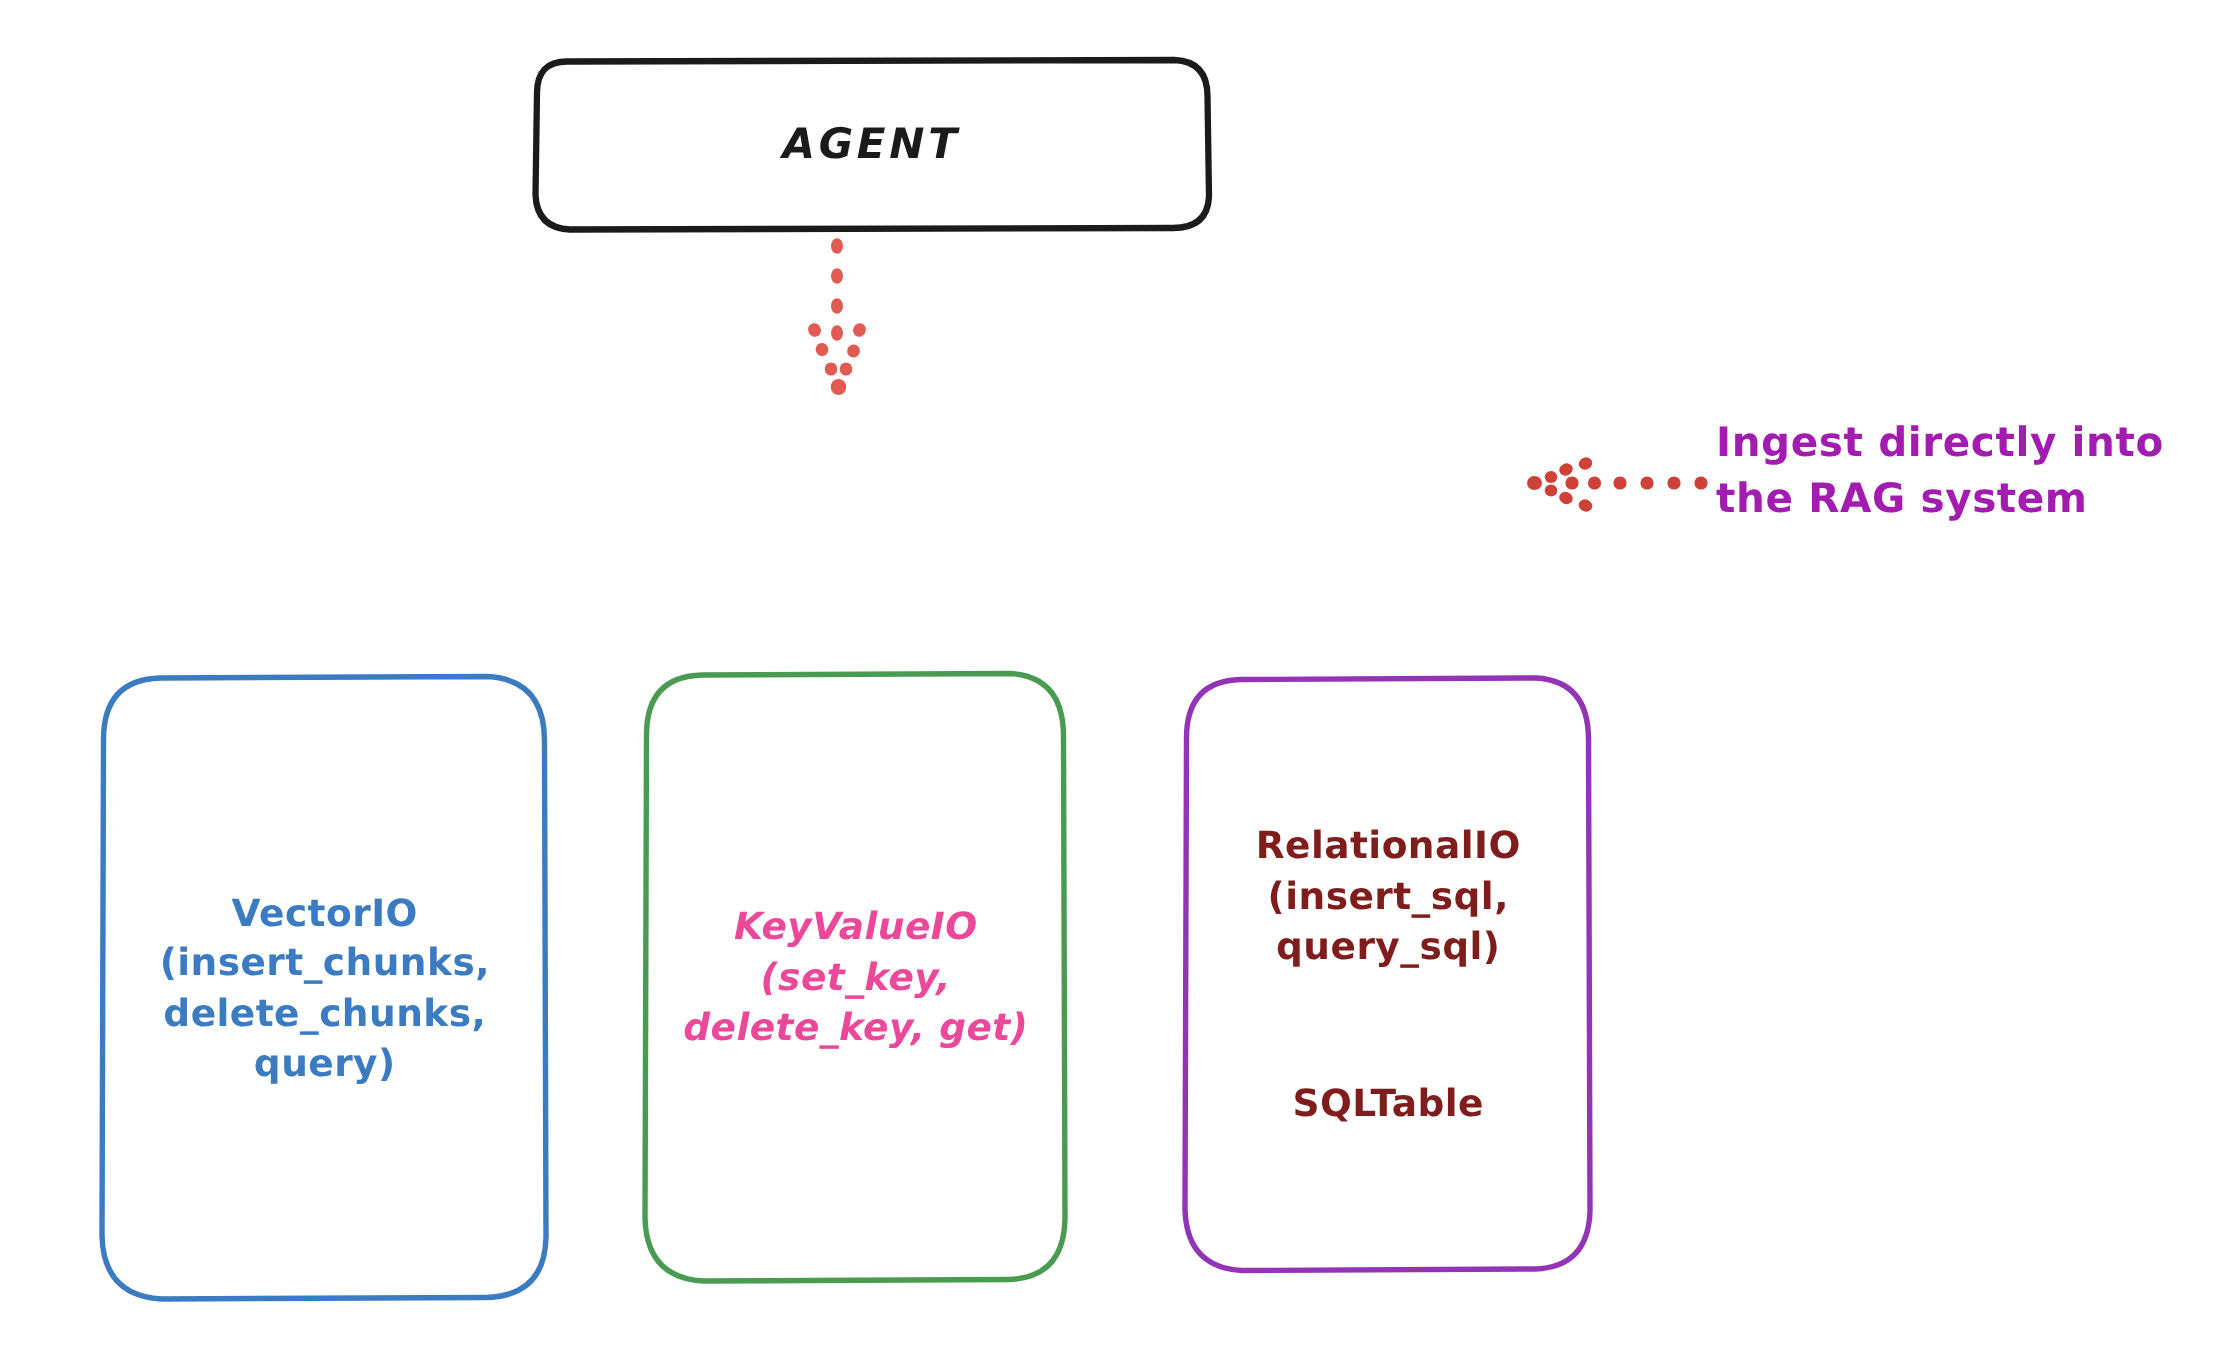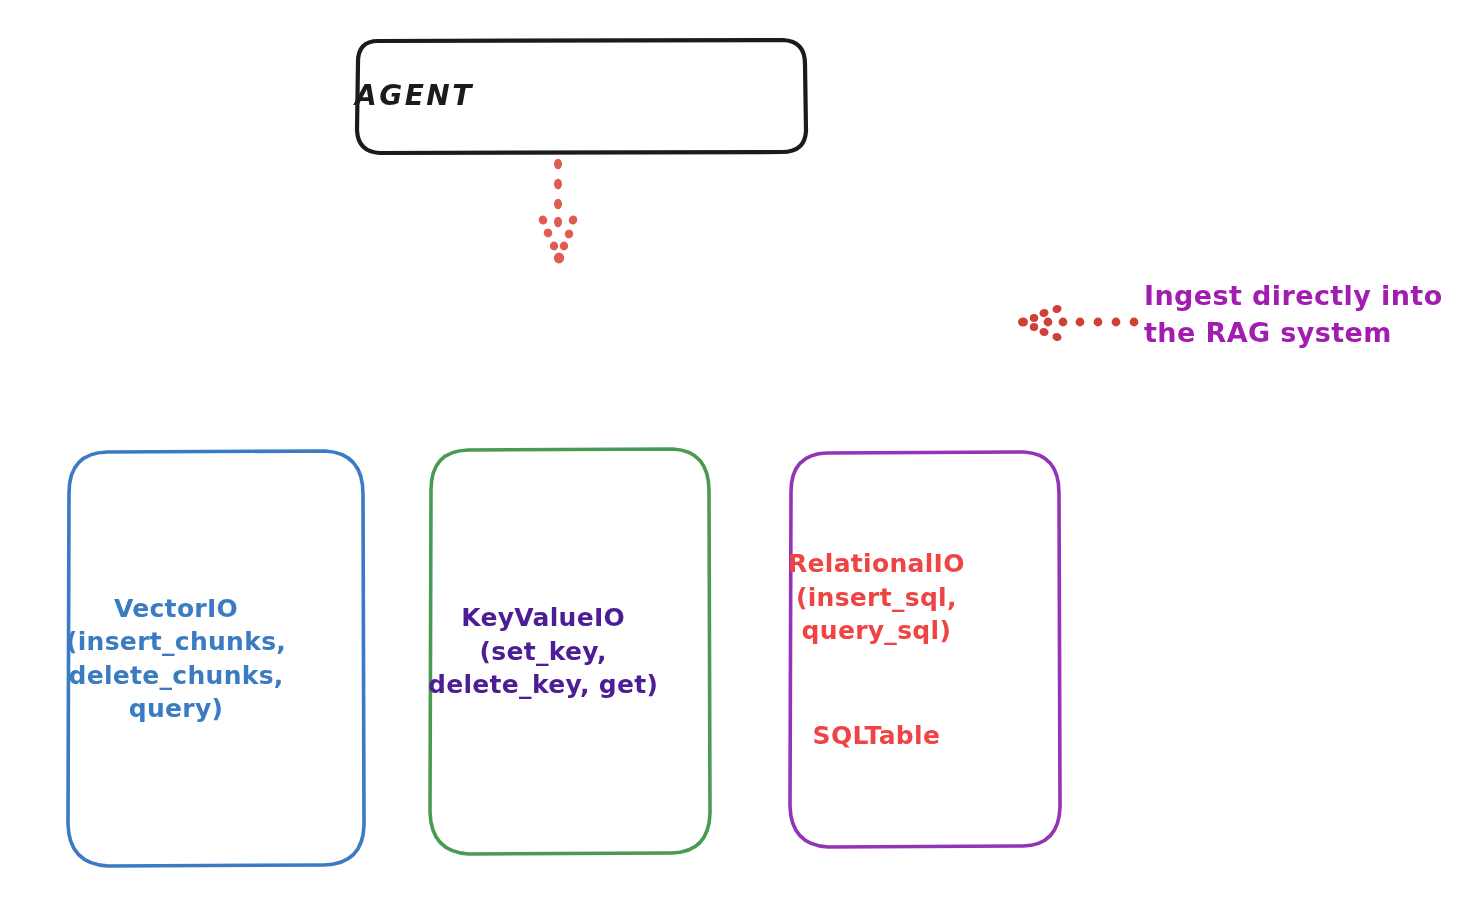--- a/index.html
+++ b/index.html
@@ -18,20 +18,21 @@
     background: #ffffff;
     overflow: hidden;
   }
 
   
   .node {
     position: absolute;
     box-sizing: border-box;
     display: flex;
     align-items: center;
+    justify-content: center;
     text-align: center;
     background: #ffffff;
   }
   .node .node-text {
     position: relative;
     z-index: 2;
     white-space: pre-line;
     line-height: 1.30;
     letter-spacing: 0.3px;
   }
@@ -95,30 +96,30 @@
   }
   #vector-io-box .node-text { color: #3a7bc2; }
   #vector-io-box .sketch path { stroke: #3a7bc2; stroke-width: 3.6; }
 
   #key-value-io-box {
     left: 428px;
     top: 447px;
     width: 285px;
     height: 409px;
   }
-  #key-value-io-box .node-text { color: #4c1d95; }
+  #key-value-io-box .node-text { color: #ec4899; font-style: italic; }
   #key-value-io-box .sketch path { stroke: #4a9b52; stroke-width: 3.6; }
 
   #relational-io-box {
     left: 788px;
     top: 450px;
     width: 275px;
     height: 399px;
   }
-  #relational-io-box .node-text { color: #ef4444; }
+  #relational-io-box .node-text { color: #7f1d1d; }
   #relational-io-box .sketch path { stroke: #9333b5; stroke-width: 3.6; }
 
   .provider .primary { display: block; }
   .provider .secondary { display: block; margin-top: 1.5em; }
 
   
   .arrow-svg {
     position: absolute;
     overflow: visible;
     pointer-events: none;

